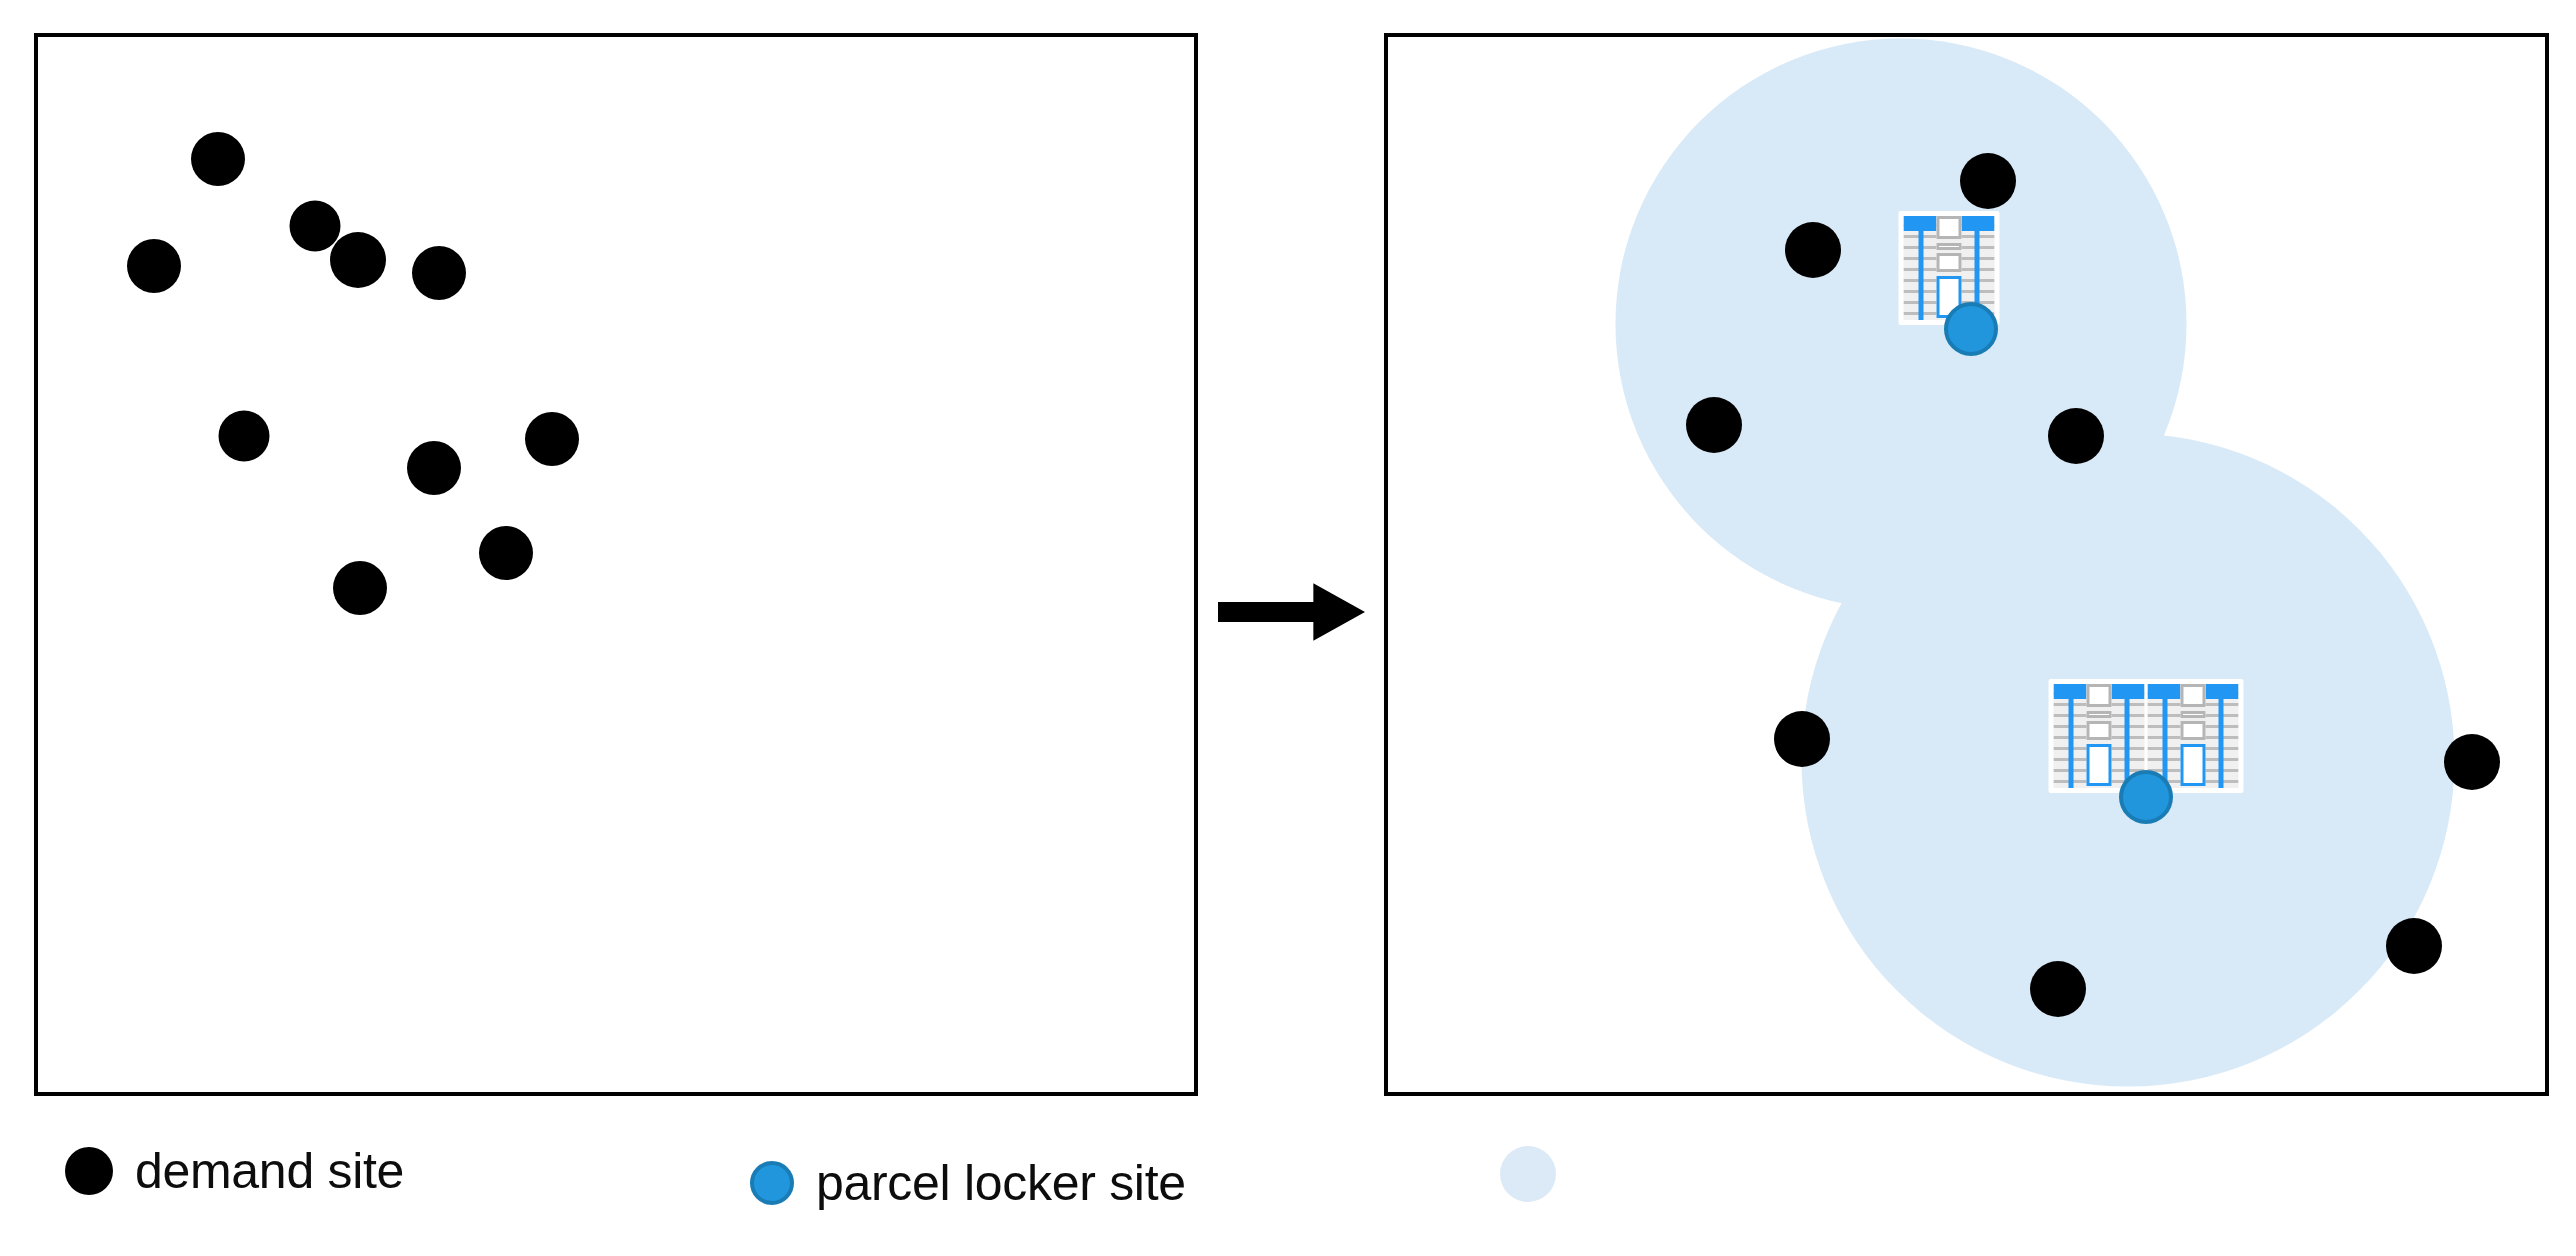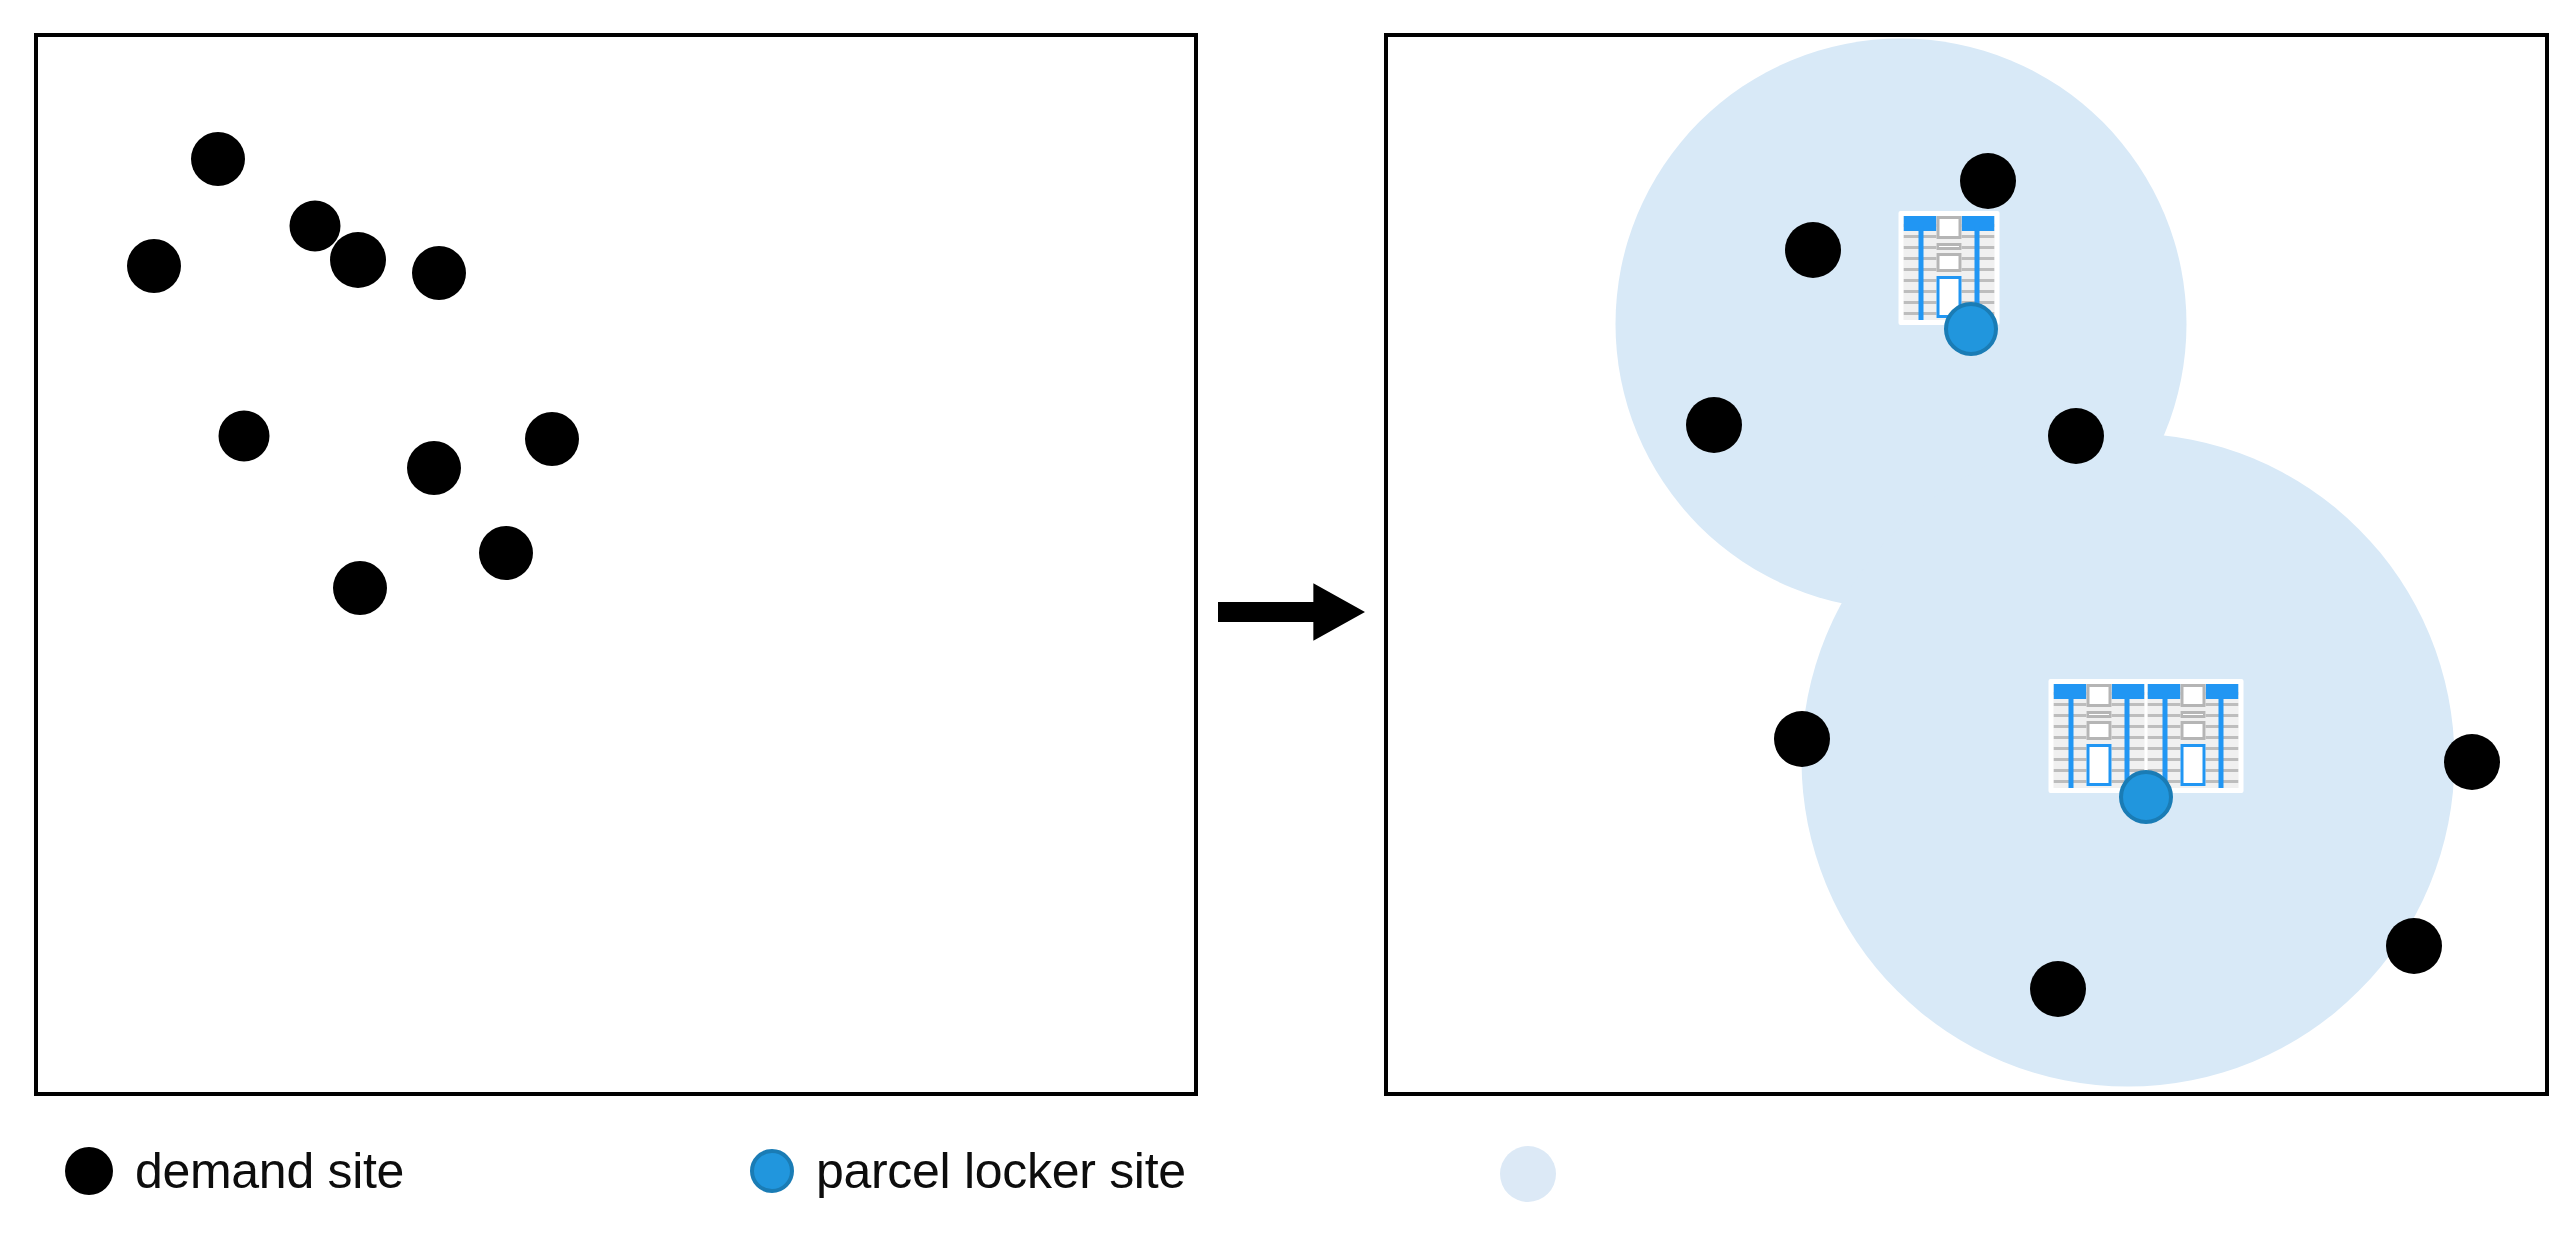--- a/index.html
+++ b/index.html
@@ -99,21 +99,21 @@
   }
 
   
   .legend{
     position:absolute;left:0;top:1146px;width:2576px;height:111px;
   }
   .legend-item{
     position:absolute;display:flex;align-items:center;
   }
   #legend-demand{left:65px;top:0;}
-  #legend-locker{left:750px;top:0;text-align:right;}
+  #legend-locker{left:750px;top:12px;text-align:right;}
   #legend-coverage{left:1500px;top:0;}
   .legend-swatch{flex:0 0 auto;border-radius:50%;}
   .sw-demand  {width:48px;height:48px;background:#000000;}
   .sw-locker  {width:44px;height:44px;background:#2196dd;border:4px solid #1a7cb5;box-sizing:border-box;}
   .sw-coverage{width:56px;height:56px;background:#dce9f6;}
   .legend-label{
     margin-left:22px;
     font-size:50px;
     color:#0d0d0d;
     white-space:nowrap;

